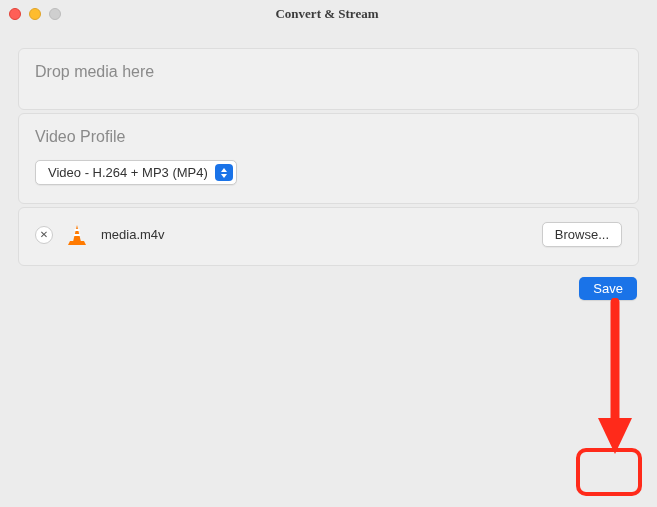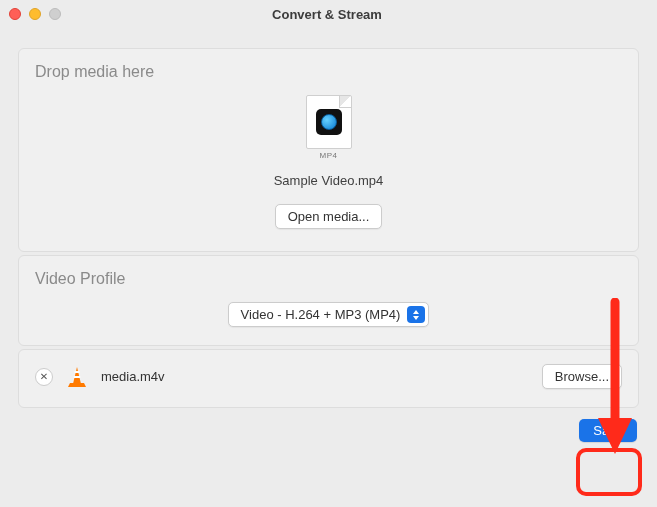--- a/index.html
+++ b/index.html
@@ -20,21 +20,21 @@
     position: relative;
     background: #ececec;
   }
   .traffic-lights { display: flex; gap: 8px; }
   .tl { width: 12px; height: 12px; border-radius: 50%; }
   .tl-close { background: #ff5f57; border: 0.5px solid #e24238; }
   .tl-min   { background: #febc2e; border: 0.5px solid #e0a428; }
   .tl-max   { background: #cfcfcf; border: 0.5px solid #bcbcbc; }
   .title {
     position: absolute; left: 0; right: 3px; text-align: center;
-    font-weight: 600; font-size: 13px; color: #3c3c3c;
+    font-weight: 600; font-size: 13px; color: #3c3c3c; font-family: Liberation Serif, serif;
   }
   .content { padding: 20px 18px 0 18px; }
   .panel {
     background: #f0f0f0;
     border: 1px solid #dddddd;
     border-radius: 6px;
     padding: 14px 16px;
     margin-bottom: 3px;
   }
   .panel h2 {
@@ -78,21 +78,21 @@
     border: 1px solid #cccccc;
     border-radius: 5px;
     padding: 4px 12px;
     font-size: 13px;
     color: #333;
     cursor: pointer;
     box-shadow: 0 0.5px 1px rgba(0,0,0,0.05);
   }
   .open-media { margin-top: 16px; }
   .profile-row {
-    display: flex; justify-content: center; align-items: center; gap: 16px;
+    display: flex; justify-content: space-between; align-items: center; gap: 16px;
     padding-bottom: 4px;
   }
   .select-wrap {
     position: relative;
     background: #ffffff;
     border: 1px solid #cccccc;
     border-radius: 5px;
     padding: 4px 28px 4px 12px;
     font-size: 13px;
     box-shadow: 0 0.5px 1px rgba(0,0,0,0.05);
@@ -155,31 +155,20 @@
     <div class="tl tl-min"></div>
     <div class="tl tl-max"></div>
   </div>
   <div class="title">Convert &amp; Stream</div>
 </div>
 
 <div class="content">
 
   <div class="panel">
     <h2>Drop media here</h2>
-    <div class="drop-area">
-      <div class="file-icon-wrap">
-        <div class="file-icon">
-          <div class="fold"></div>
-          <div class="qt-badge"></div>
-        </div>
-        <div class="file-ext">MP4</div>
-      </div>
-      <div class="file-name">Sample Video.mp4</div>
-      <button class="btn open-media">Open media...</button>
-    </div>
   </div>
 
   <div class="panel">
     <h2>Video Profile</h2>
     <div class="profile-row">
       <div class="select-wrap">
         <span>Video - H.264 + MP3 (MP4)</span>
         <span class="select-carets"></span>
       </div>
     </div>

